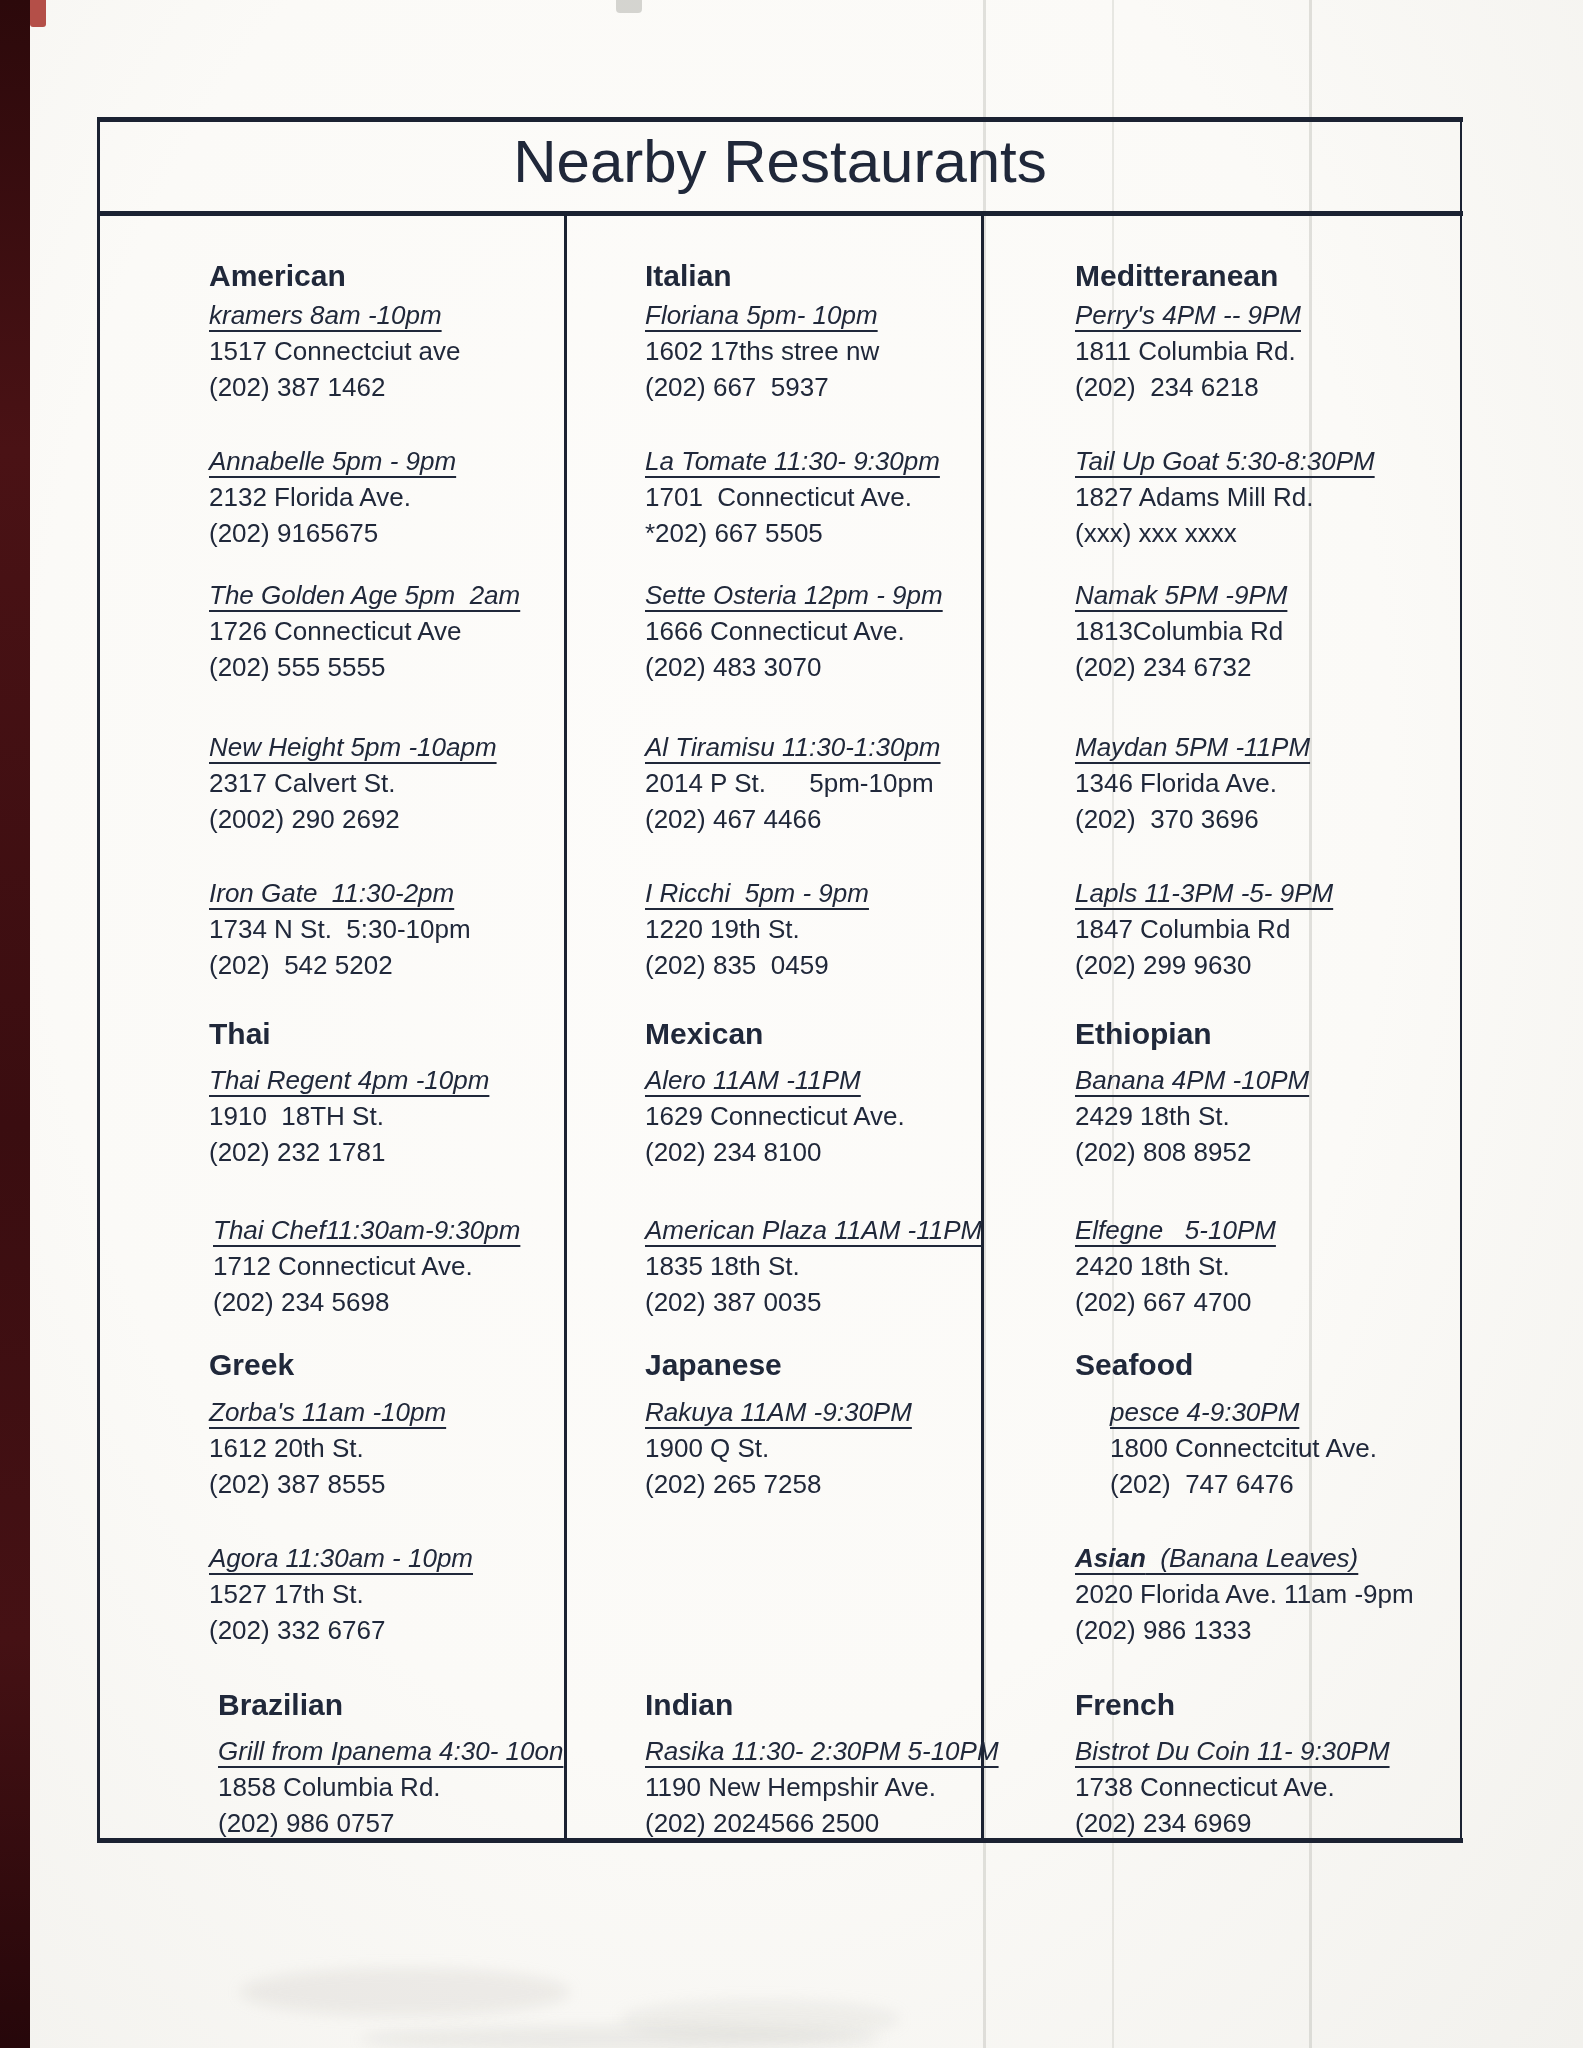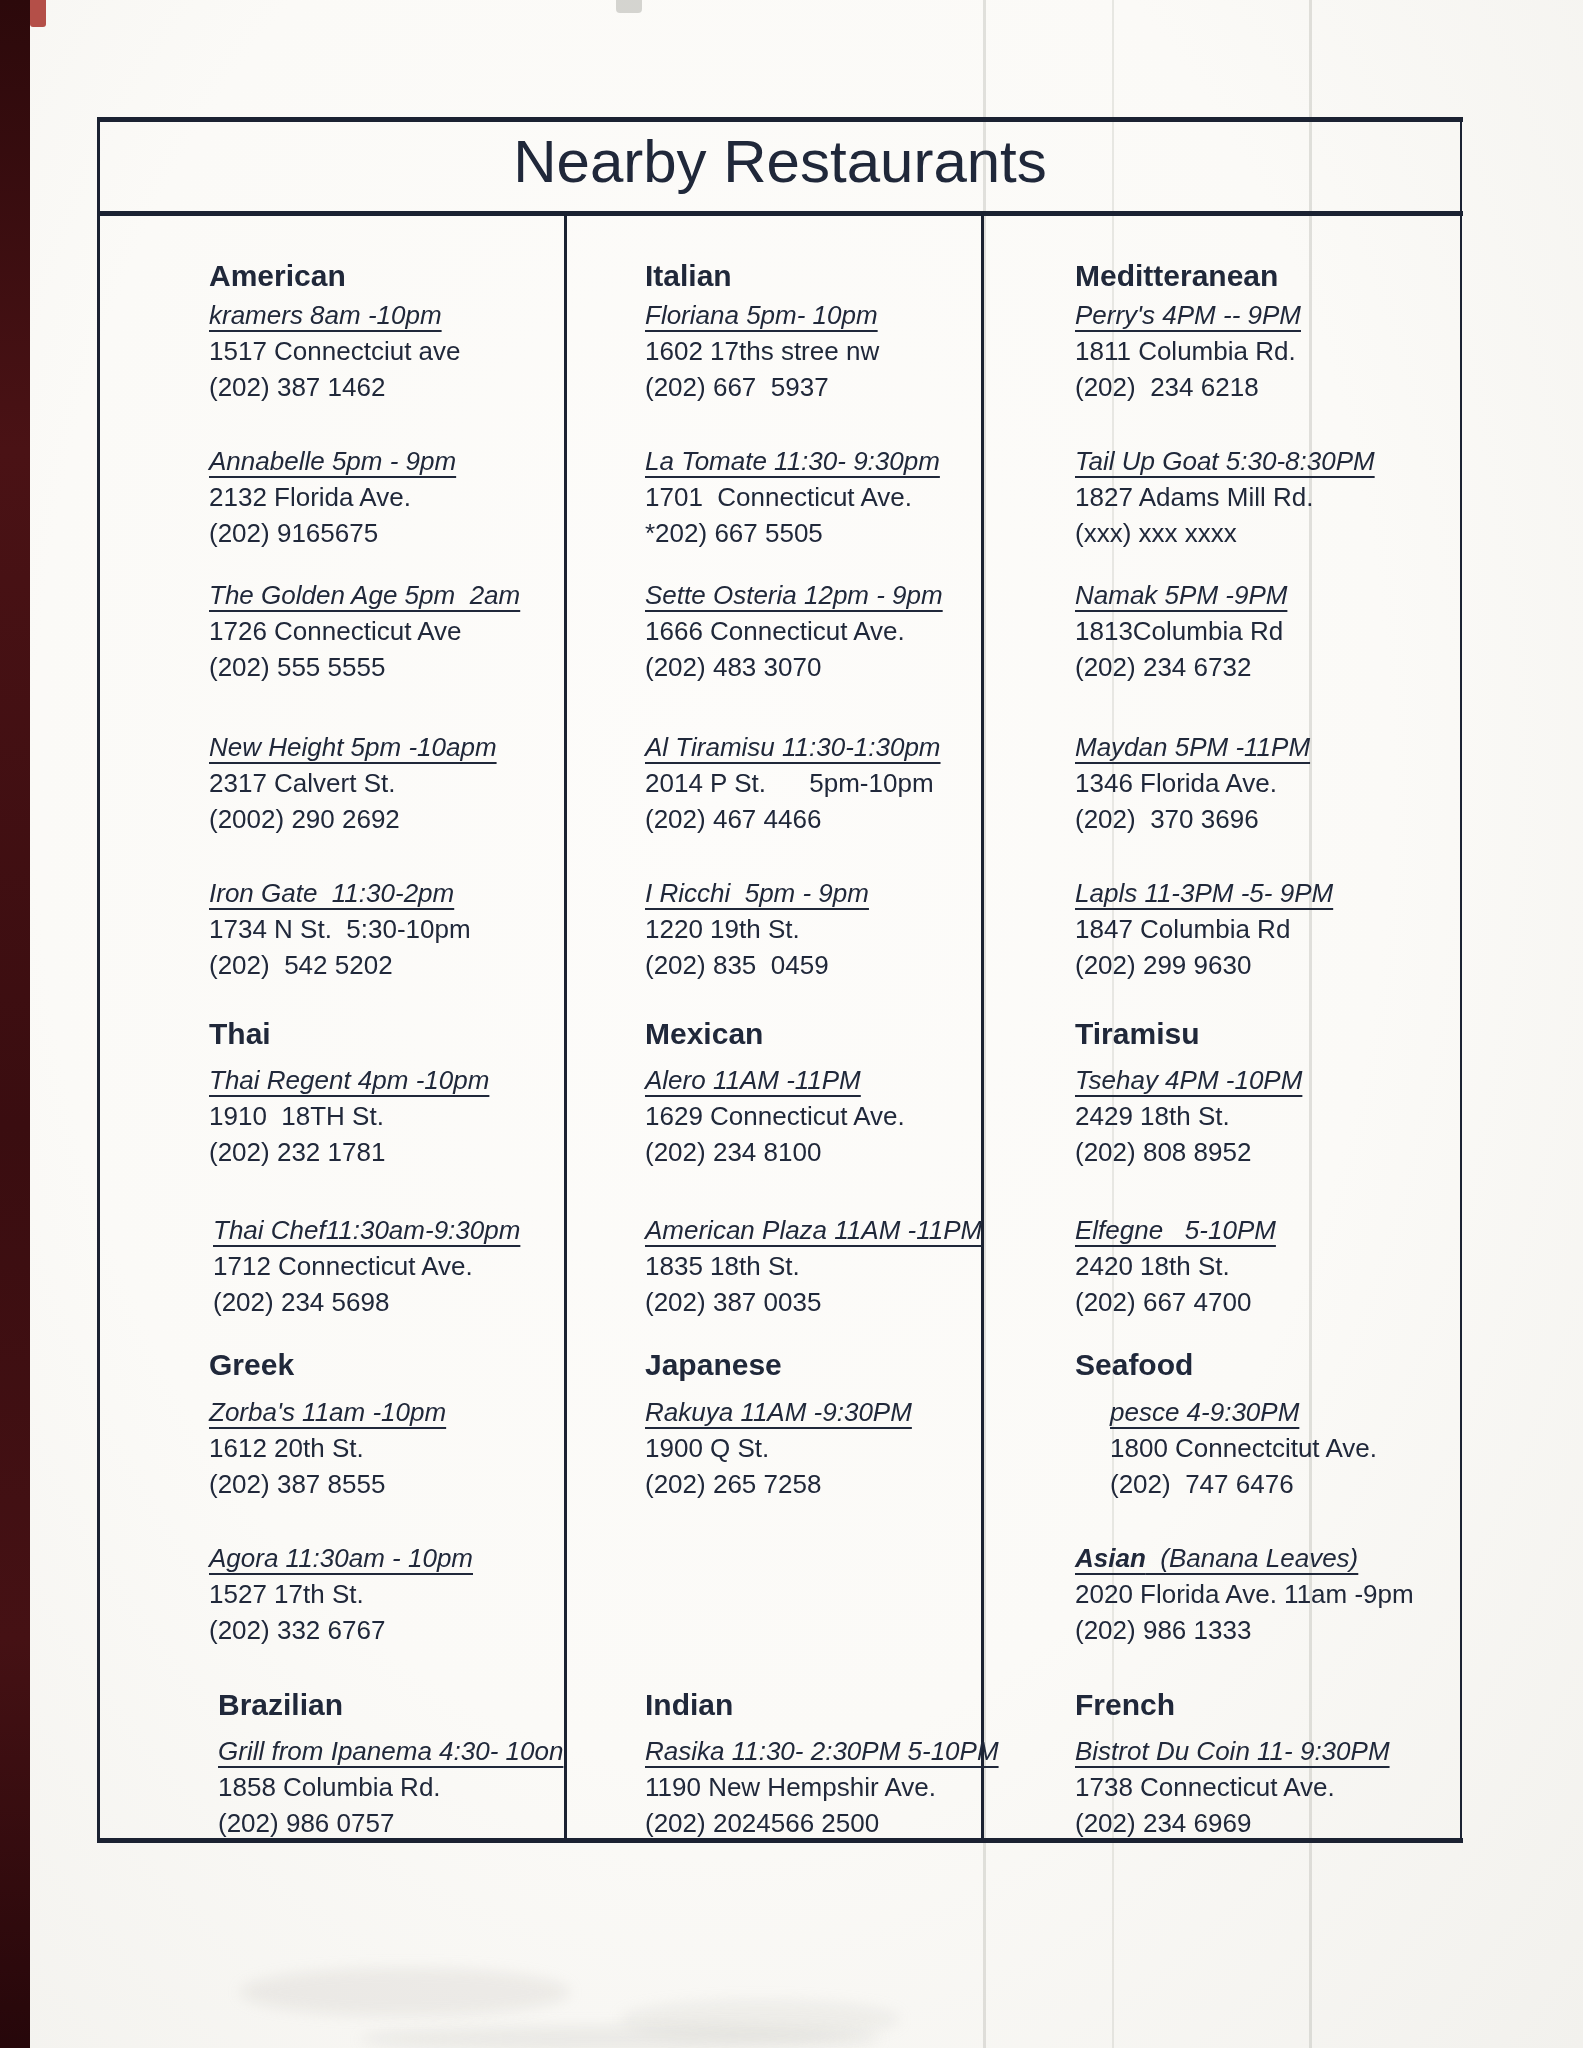--- a/index.html
+++ b/index.html
@@ -215,23 +215,23 @@
         <div class="entry" style="top: 729px; left: 94px;">
           <div class="name">Maydan 5PM -11PM</div>
           <div>1346 Florida Ave.</div>
           <div>(202)  370 3696</div>
         </div>
         <div class="entry" style="top: 875px; left: 94px;">
           <div class="name">Lapls 11-3PM -5- 9PM</div>
           <div>1847 Columbia Rd</div>
           <div>(202) 299 9630</div>
         </div>
-        <div class="cuisine-header" style="top: 1015px; left: 94px;">Tiramisu</div>
+        <div class="cuisine-header" style="top: 1015px; left: 94px;">Ethiopian</div>
         <div class="entry" style="top: 1062px; left: 94px;">
-          <div class="name">Tsehay 4PM -10PM</div>
+          <div class="name">Banana 4PM -10PM</div>
           <div>2429 18th St.</div>
           <div>(202) 808 8952</div>
         </div>
         <div class="entry" style="top: 1212px; left: 94px;">
           <div class="name">Elfegne   5-10PM</div>
           <div>2420 18th St.</div>
           <div>(202) 667 4700</div>
         </div>
         <div class="cuisine-header" style="top: 1346px; left: 94px;">Seafood</div>
         <div class="entry" style="top: 1394px; left: 94px; margin-left: 35px;">

